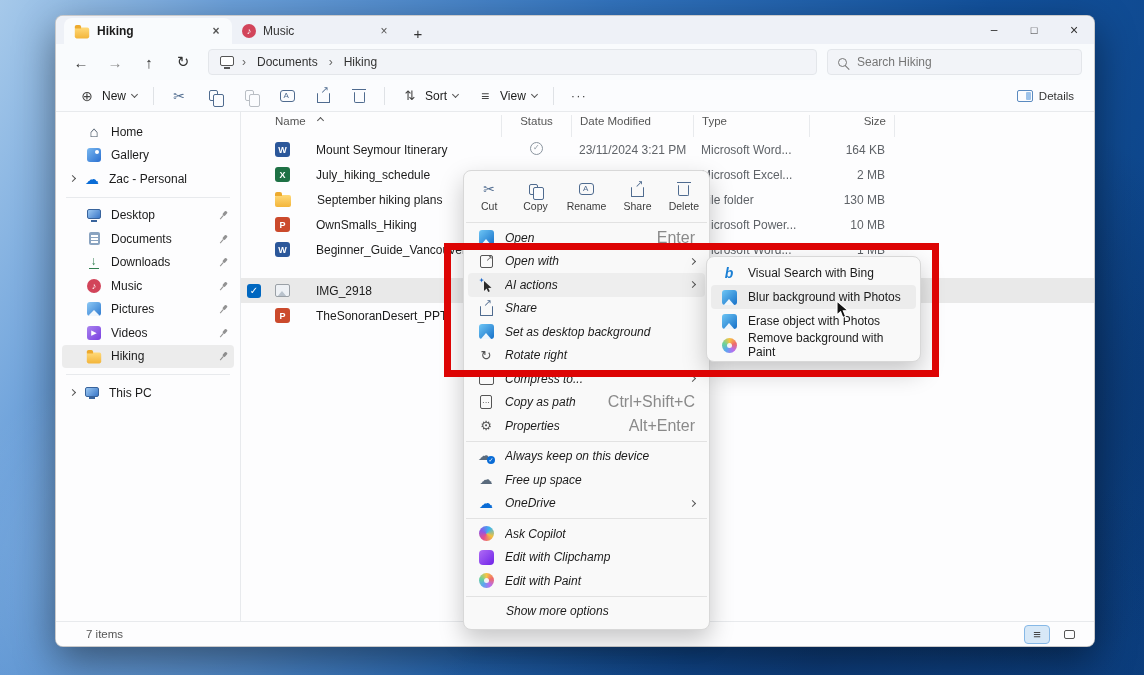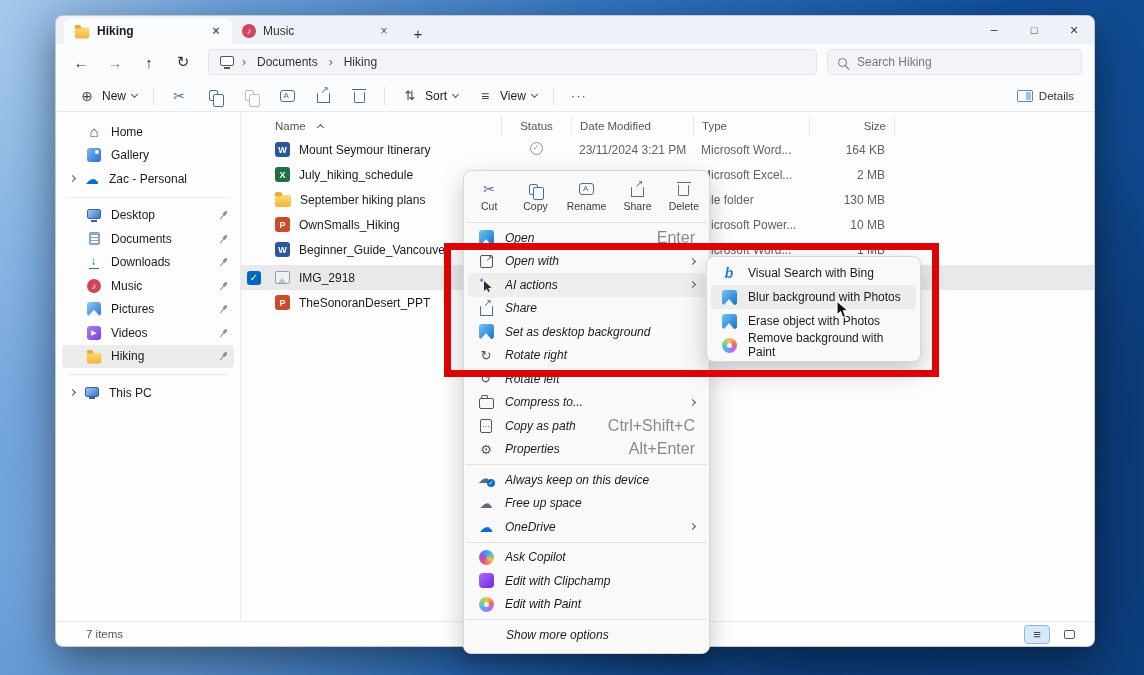--- a/index.html
+++ b/index.html
@@ -104,28 +104,28 @@
   .i-videos{width:14px;height:14px;border-radius:3px;background:linear-gradient(135deg,#a983ef,#7a3fe0);color:#fff;display:inline-flex;align-items:center;justify-content:center;}
   .i-videos::before{content:"▶";font-size:7px;}
   .i-folder{position:relative;width:16px;height:12px;background:linear-gradient(#ffd978,#f3b53a);border-radius:2px;margin-top:3px;}
   .i-folder::before{content:"";position:absolute;top:-3px;left:0;width:7px;height:4px;background:#edaa2e;border-radius:2px 2px 0 0;}
   .i-folder.small{transform:scale(.9);}
 
   
   .content{flex:1;position:relative;font-size:12px;min-width:0;}
   .frow,.fhead{display:grid;grid-template-columns:26px 234px 70px 122px 116px 86px 1fr;align-items:center;height:25px;}
   .fhead{height:22px;color:#555;font-size:11.5px;margin-top:3px;}
-  .fhead .hc{display:flex;align-items:center;gap:12px;height:100%;padding:0 8px;}
+  .fhead .hc{display:flex;align-items:flex-start;gap:12px;height:100%;padding:0 8px;}
   .fhead .hc.bl{border-left:1px solid #e8eaed;}
   .fhead .hc.br{border-right:1px solid #e8eaed;}
   .fhead .hc.center{justify-content:center;}
   .fhead .hc.right{justify-content:flex-end;}
   .frow{color:#1b1b1b;}
-  .frow.selected{background:#e9e9e9;margin-top:3px;}
-  .namecell{display:flex;align-items:center;gap:9px;padding-left:8px;overflow:hidden;white-space:nowrap;}
+  .frow.selected{background:#e9e9e9;margin-top:16px;}
+  .namecell{display:flex;align-items:center;gap:26px;padding-left:8px;overflow:hidden;white-space:nowrap;}
   .cell{color:#5f6368;padding:0 8px;white-space:nowrap;overflow:hidden;}
   .cell.center{text-align:center;}
   .cell.right{text-align:right;padding-right:10px;}
   .badge{width:15px;height:15px;border-radius:3px;color:#fff;font-size:9px;font-weight:bold;display:inline-flex;align-items:center;justify-content:center;flex:none;}
   .b-word{background:#2b579a;}.b-word::before{content:"W";}
   .b-excel{background:#1e7145;}.b-excel::before{content:"X";}
   .b-ppt{background:#cb4a2c;}.b-ppt::before{content:"P";}
   .i-imgfile{width:15px;height:13px;border:1px solid #9aa0a6;border-radius:2px;background:#eef1f5;position:relative;overflow:hidden;flex:none;}
   .i-imgfile::before{content:"";position:absolute;bottom:-1px;left:1px;border-left:5px solid transparent;border-right:5px solid transparent;border-bottom:6px solid #b9c2cc;}
   .i-sync{width:13px;height:13px;border:1.2px solid #8a949e;border-radius:50%;position:relative;display:inline-block;}
@@ -565,24 +565,20 @@
         <span class="mic">
           <span class="i-photos"></span>
         </span>
         <span class="mil">Set as desktop background</span>
       </div>
     <div class="mi">
         <span class="mic g-rotr"></span>
         <span class="mil">Rotate right</span>
       </div>
     <div class="mi">
-        <span class="mic g-rotl"></span>
-        <span class="mil">Rotate left</span>
-      </div>
-    <div class="mi">
         <span class="mic">
           <span class="i-zipfolder"></span>
         </span>
         <span class="mil">Compress to...</span>
         <span class="chev r"></span>
       </div>
     <div class="mi">
         <span class="mic">
           <span class="i-path"></span>
         </span>

